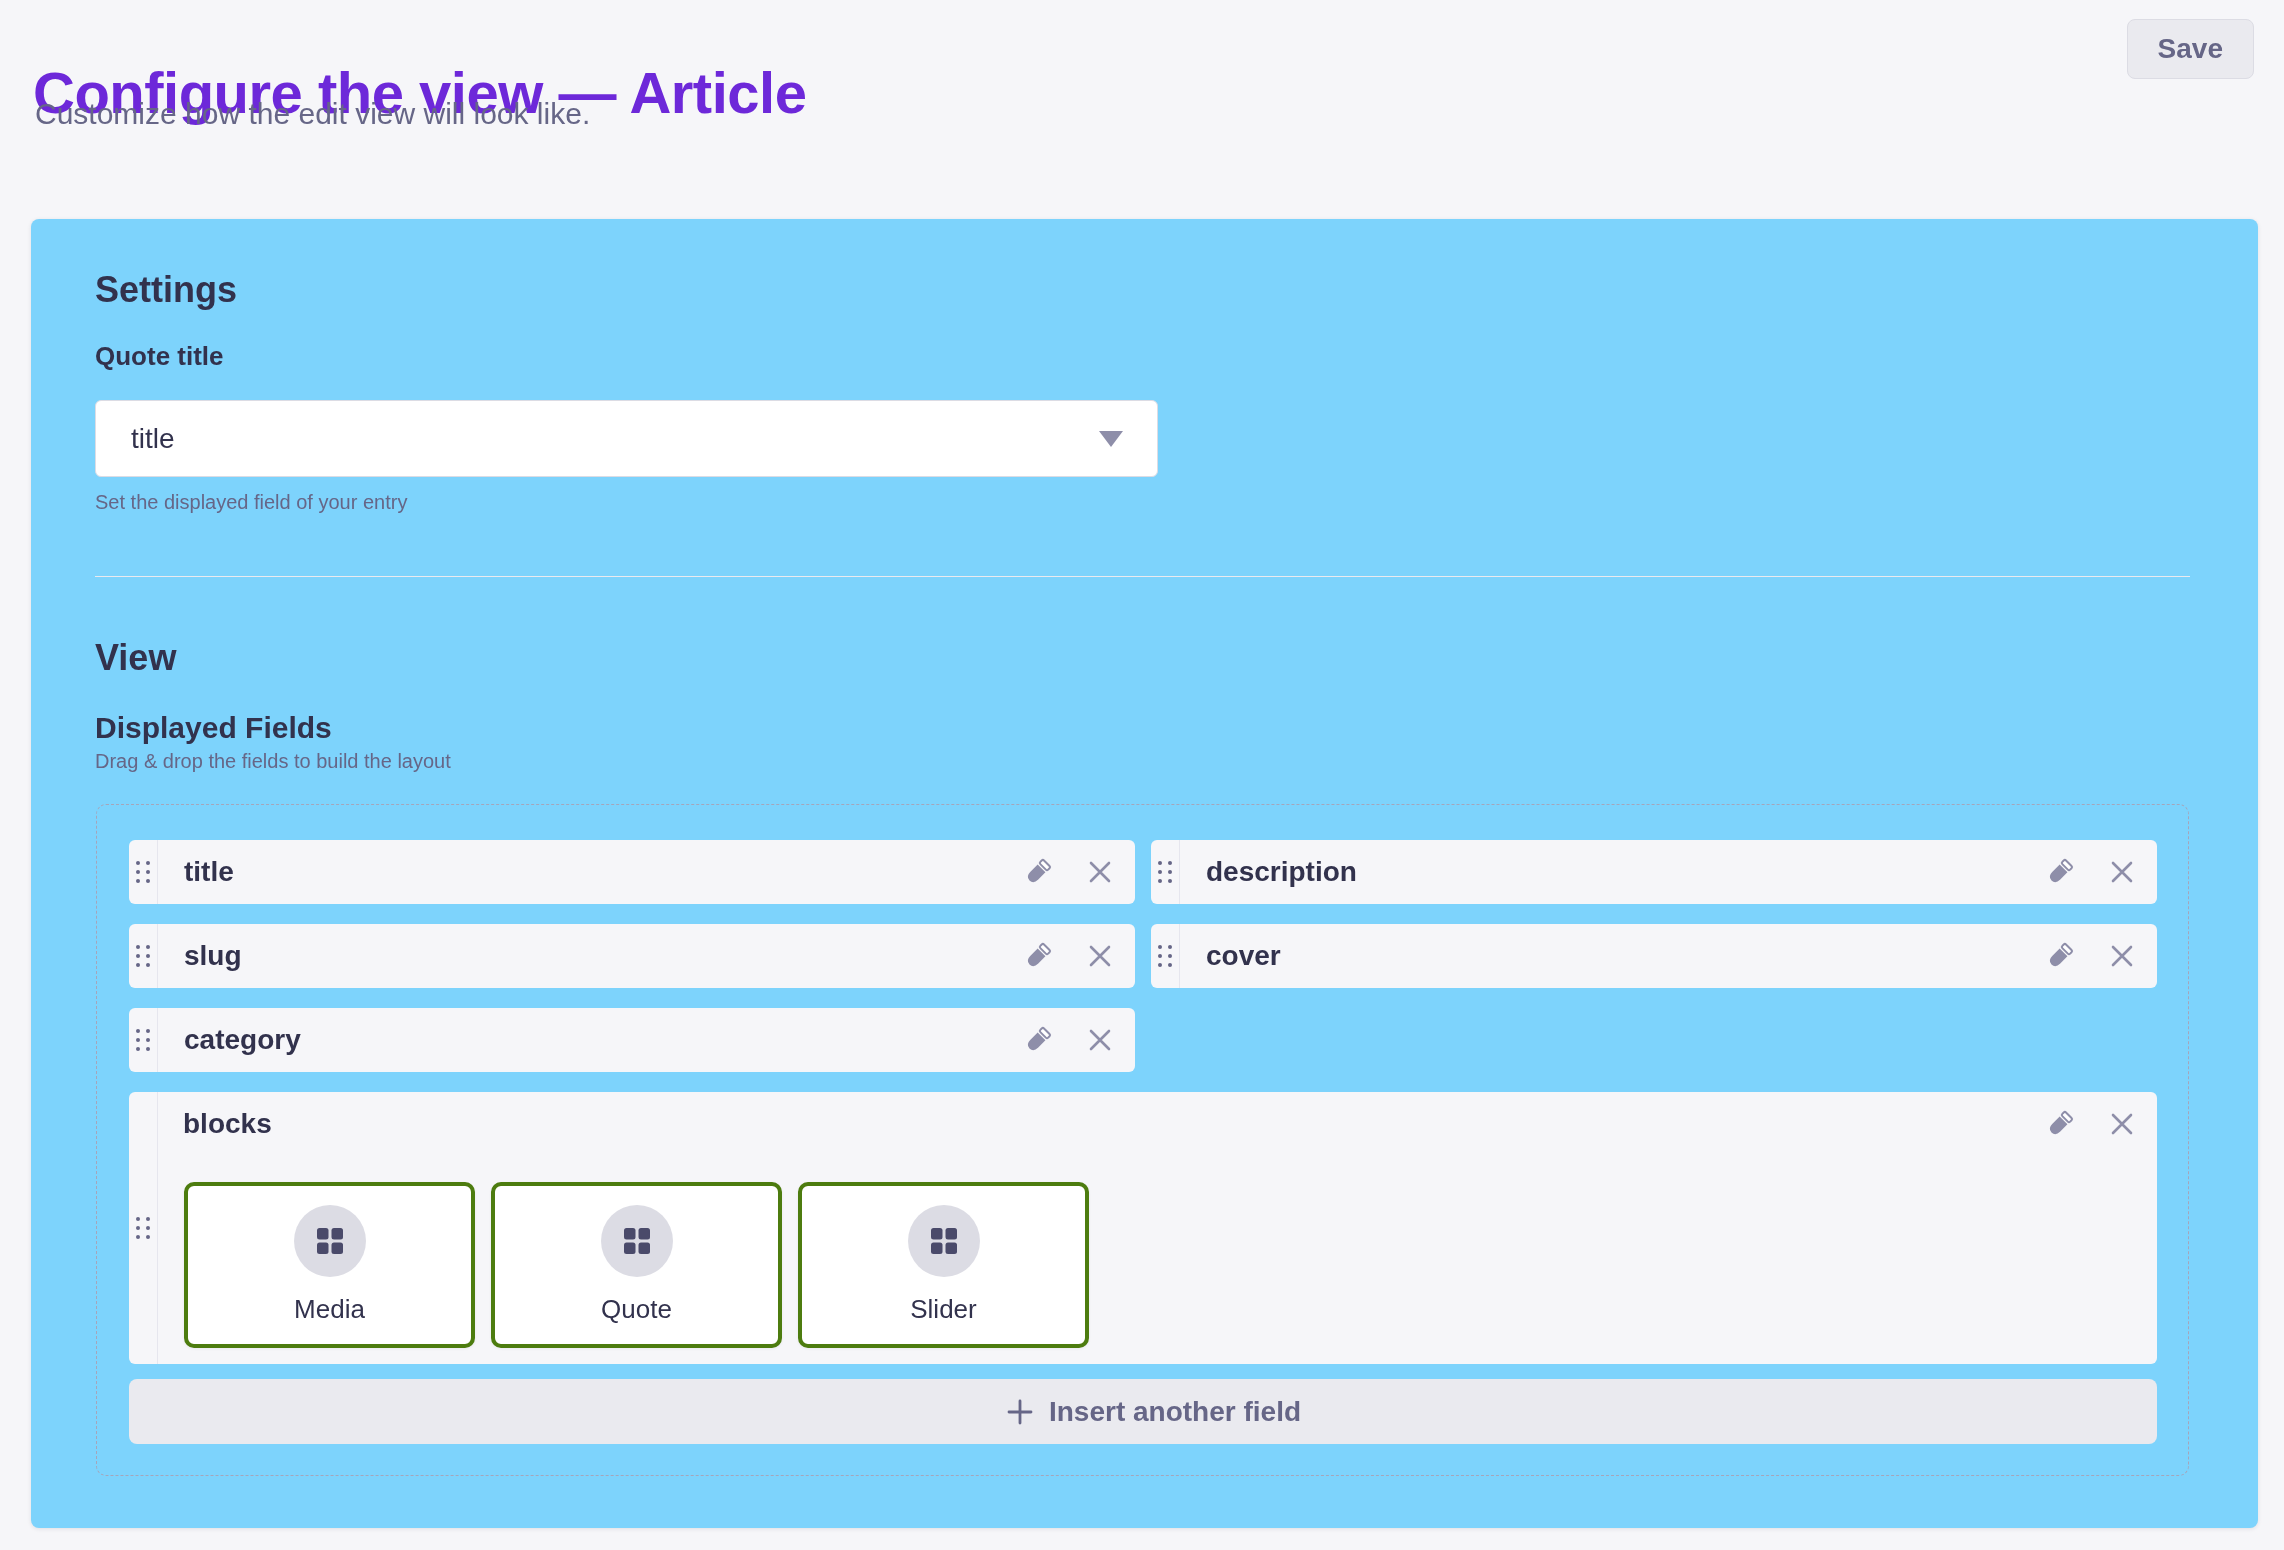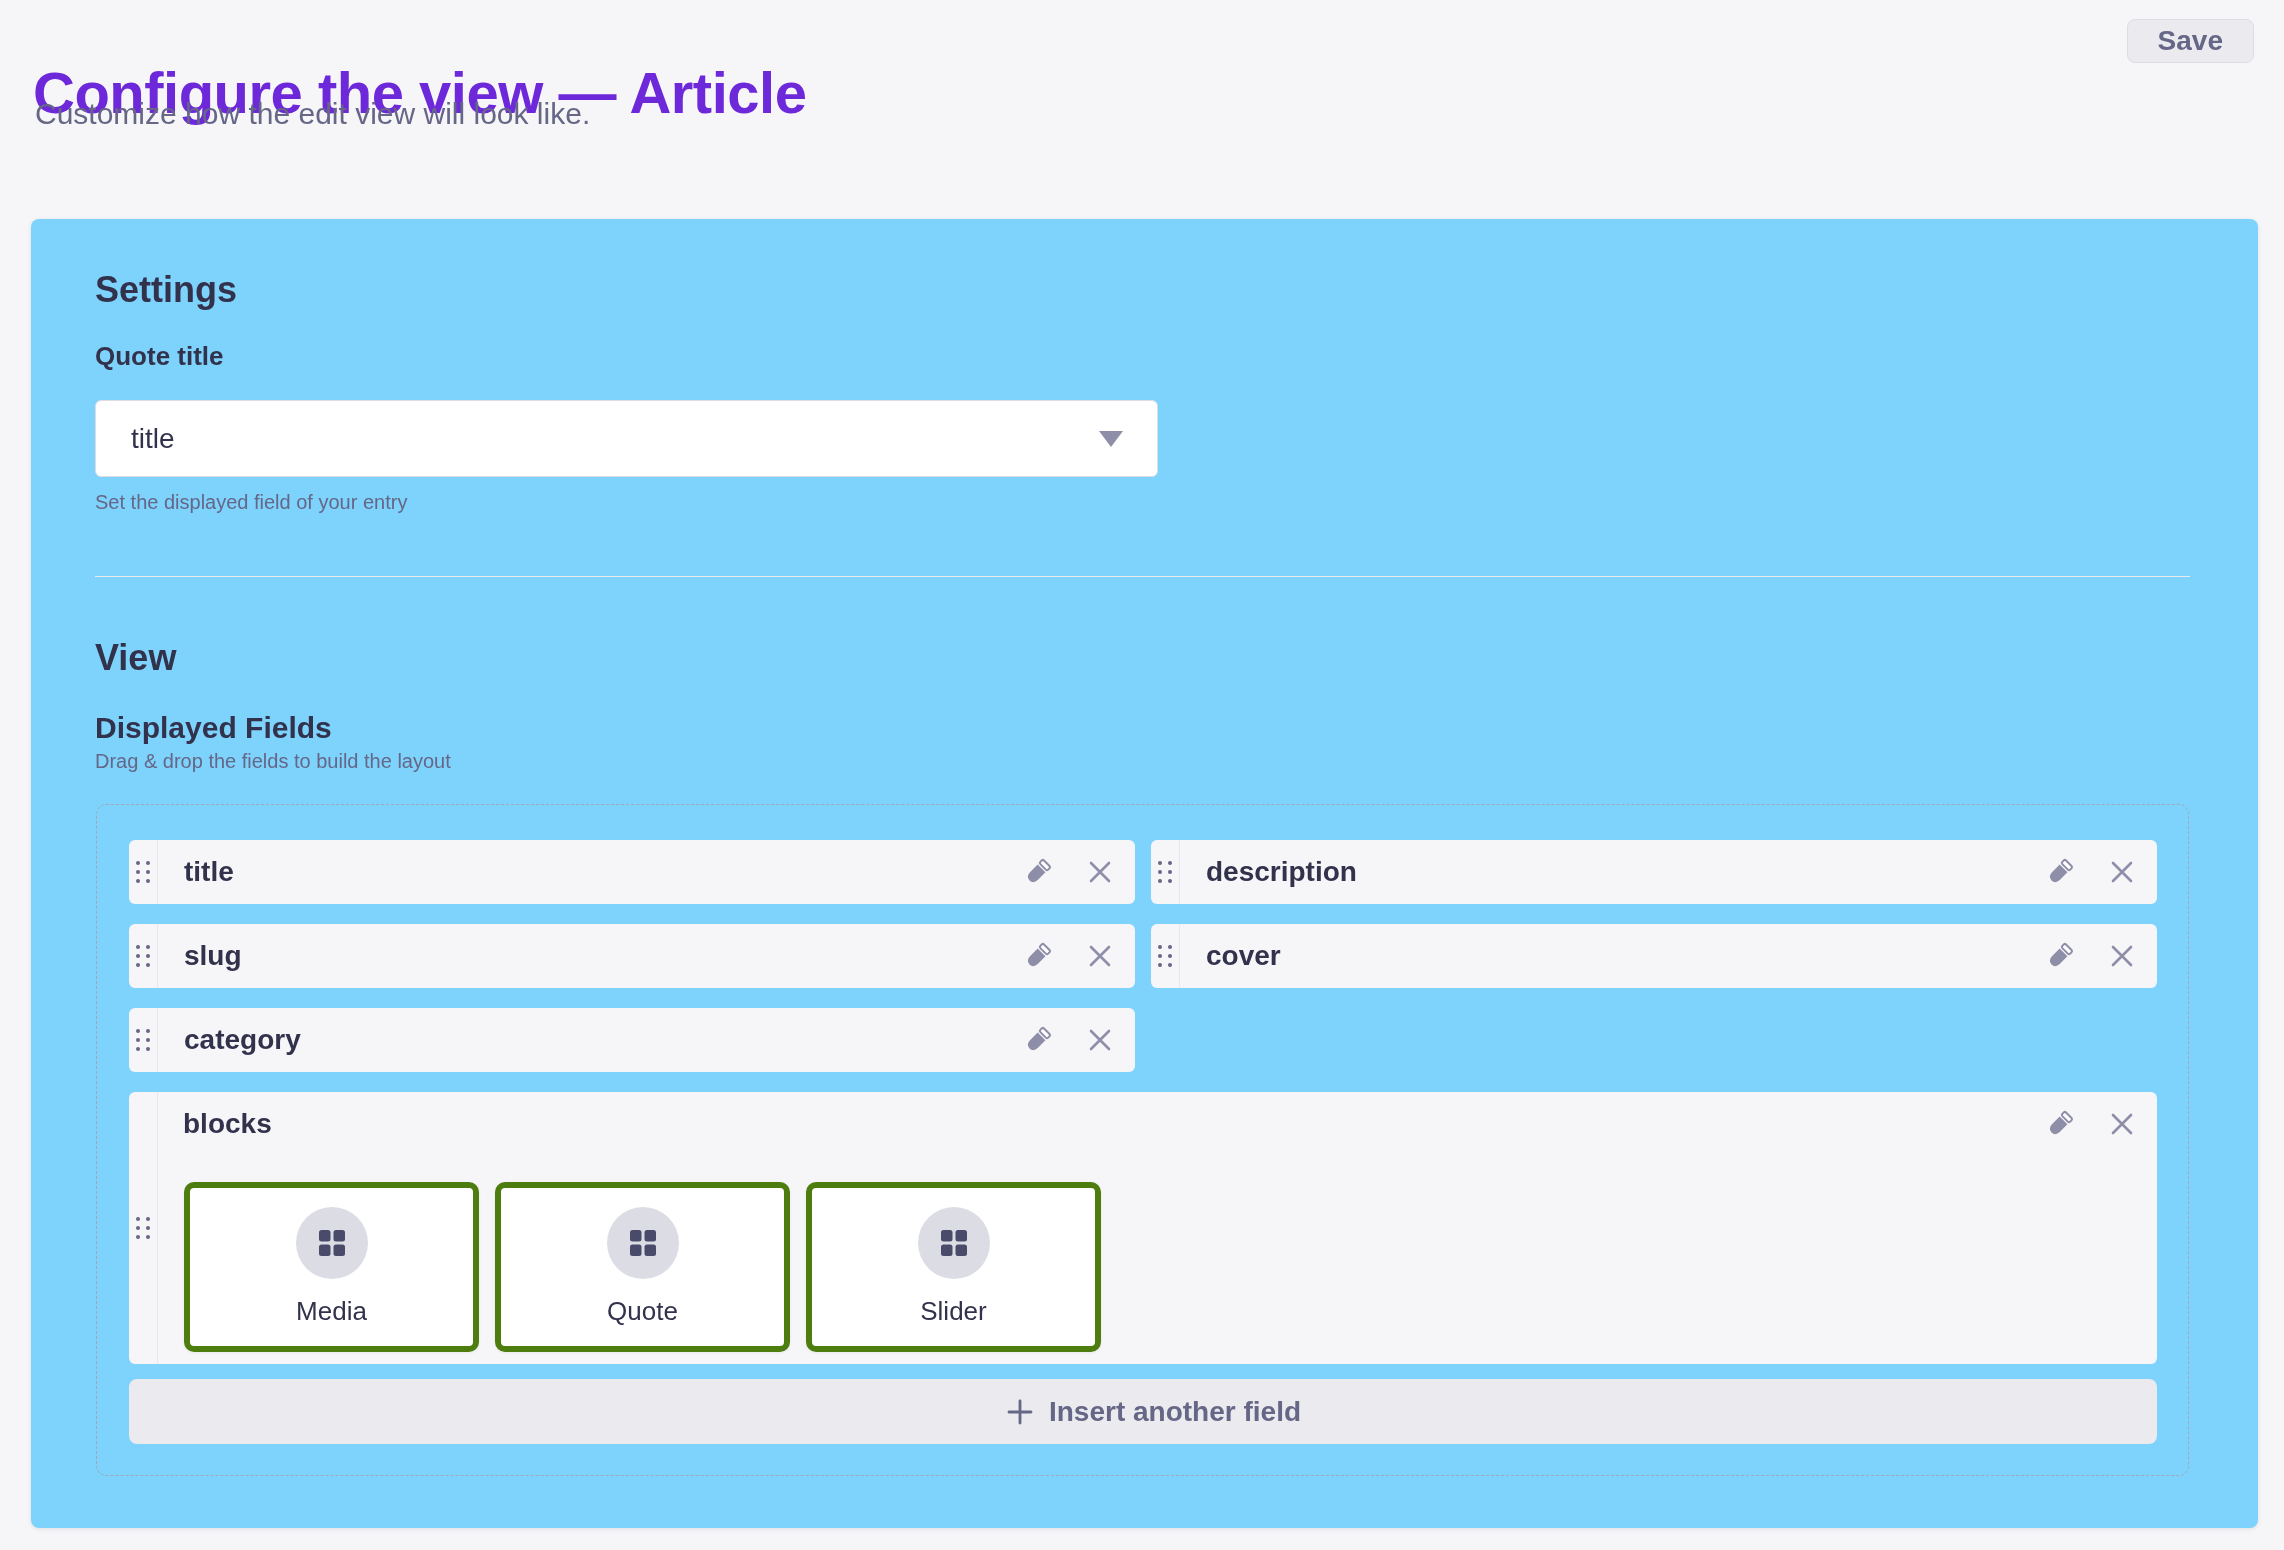--- a/index.html
+++ b/index.html
@@ -1,21 +1,21 @@
 <!DOCTYPE html>
 <html><head>
 <meta charset="utf-8">
 <style>
   html,body{margin:0;padding:0;background:#f6f6f9;font-family:"Liberation Sans", sans-serif;}
   .page{position:relative;width:2284px;height:1550px;background:#f6f6f9;overflow:hidden;}
 
   
   .page-title{position:absolute;left:33px;top:18px;font-size:58px;line-height:72px;font-weight:700;color:#6d28d9;letter-spacing:-.5px;}
   .page-subtitle{position:absolute;left:35px;top:94px;font-size:30px;line-height:40px;color:#666687;}
-  .save-btn{position:absolute;top:19px;right:30px;height:44px;padding:0 30px;display:flex;align-items:center;justify-content:center;
+  .save-btn{position:absolute;top:19px;right:30px;height:60px;padding:0 30px;display:flex;align-items:center;justify-content:center;
     background:#eaeaef;border:1px solid #dcdce4;border-radius:8px;font-size:28px;font-weight:600;color:#666687;box-sizing:border-box;cursor:default;}
 
   
   .card{position:absolute;left:31px;top:219px;width:2227px;height:1309px;background:#7dd3fc;border-radius:8px;
     box-shadow:0 1px 4px rgba(33,33,52,.1);}
 
   .section-heading{position:absolute;left:64px;font-size:36px;font-weight:600;color:#32324d;}
   .settings-heading{top:50px;}
   .view-heading{top:418px;}
 
@@ -47,21 +47,21 @@
   .row-label{margin-left:26px;font-size:28px;font-weight:600;color:#32324d;}
   .row-actions{margin-left:auto;margin-right:20px;display:flex;align-items:center;gap:32px;}
   .icon-btn{width:30px;height:30px;display:flex;align-items:center;justify-content:center;background:none;border:none;padding:0;cursor:pointer;}
 
   
   .blocks-row{position:absolute;left:32px;top:287px;width:2028px;height:272px;background:#f6f6f9;border-radius:6px;box-sizing:border-box;}
   .blocks-handle{position:absolute;left:0;top:0;bottom:0;width:28px;border-right:1px solid #e6e6ee;display:flex;align-items:center;justify-content:center;}
   .blocks-label{position:absolute;left:54px;top:16px;font-size:28px;font-weight:600;color:#32324d;}
   .blocks-actions{position:absolute;top:17px;right:20px;display:flex;align-items:center;gap:32px;}
   .components{position:absolute;left:55px;top:90px;display:flex;gap:16px;}
-  .component-card{width:283px;height:158px;background:#fff;border:6px solid #4d7c0f;border-radius:10px;box-shadow:0 1px 3px rgba(33,33,52,.06);
+  .component-card{width:283px;height:158px;background:#fff;border:4px solid #4d7c0f;border-radius:10px;box-shadow:0 1px 3px rgba(33,33,52,.06);
     position:relative;cursor:pointer;}
   .component-circle{position:absolute;left:50%;top:19px;transform:translateX(-50%);width:72px;height:72px;border-radius:50%;background:#dcdce4;
     display:flex;align-items:center;justify-content:center;}
   .component-label{position:absolute;left:0;right:0;top:108px;text-align:center;font-size:26px;font-weight:500;color:#32324d;}
 
   
   .insert-btn{position:absolute;left:32px;top:574px;width:2028px;height:65px;background:#eaeaef;border:none;border-radius:8px;
     display:flex;align-items:center;justify-content:center;gap:14px;font-size:28px;font-weight:600;color:#666687;cursor:pointer;
     font-family:"Liberation Sans", sans-serif;padding-left:26px;}
 </style>

